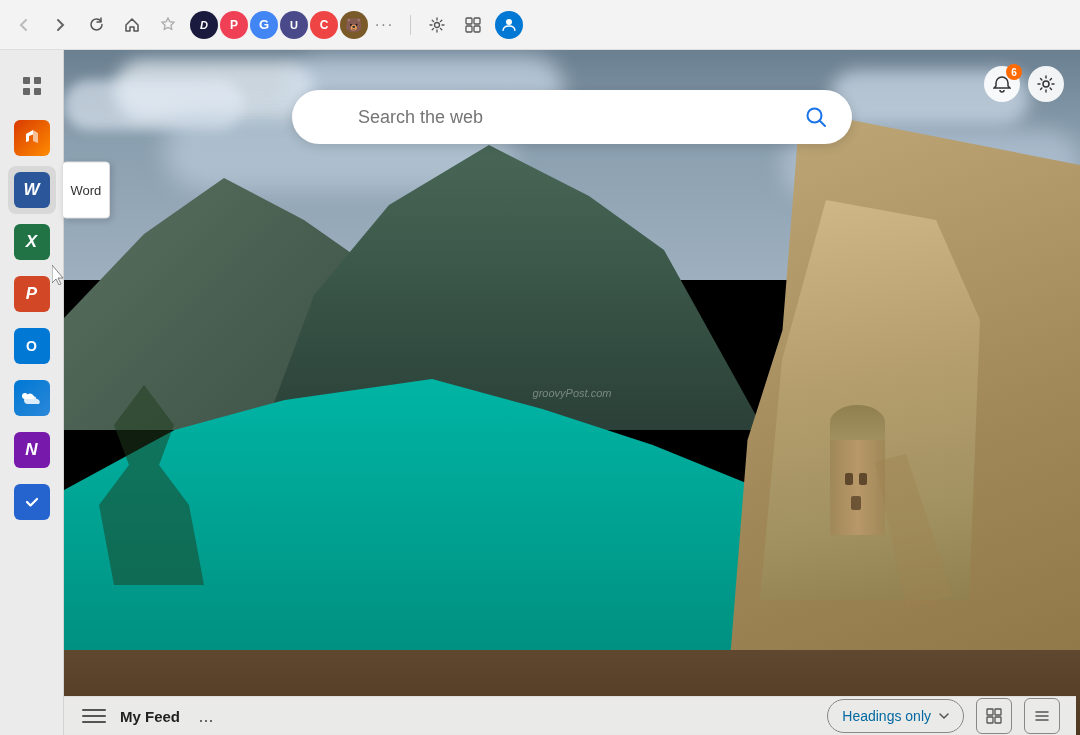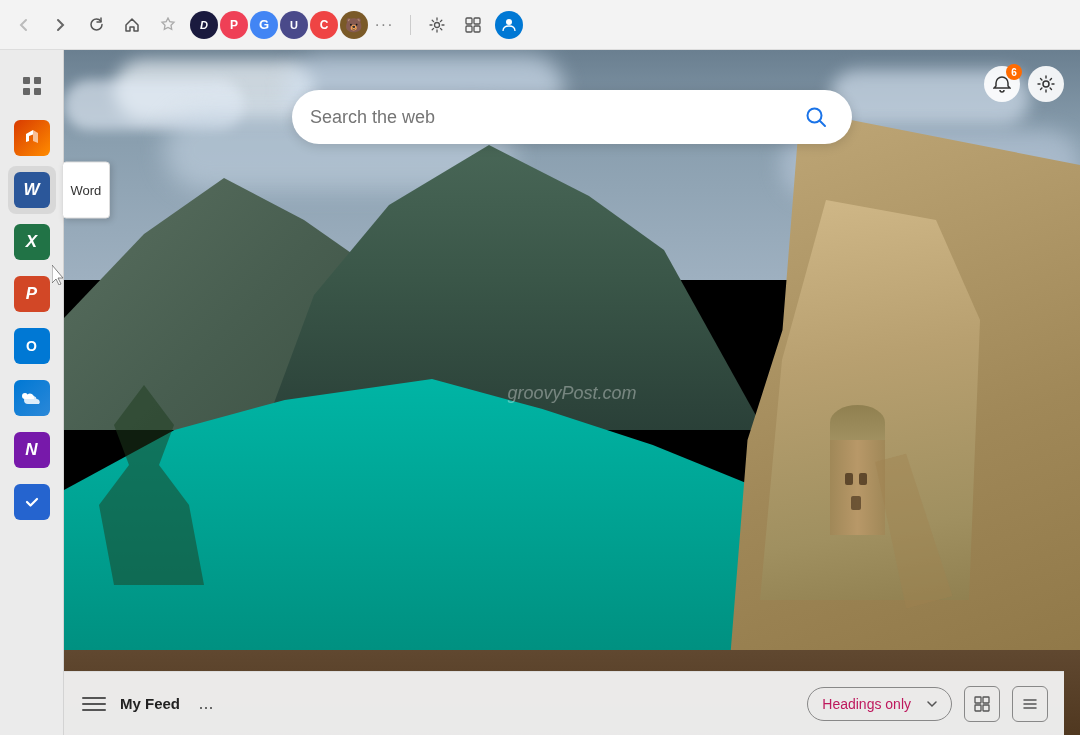--- a/index.html
+++ b/index.html
@@ -187,21 +187,21 @@
       overflow: hidden;
     }
 
     
     .watermark {
       position: absolute;
       top: 50%;
       left: 50%;
       transform: translate(-50%, -50%);
       color: rgba(255,255,255,0.35);
-      font-size: 18px;
+      font-size: 11px;
       font-style: italic;
       pointer-events: none;
     }
 
     
     .search-area {
       position: absolute;
       top: 40px;
       left: 50%;
       transform: translateX(-50%);
@@ -219,20 +219,21 @@
       gap: 12px;
       box-shadow: 0 2px 12px rgba(0,0,0,0.15);
     }
     .search-bar input {
       flex: 1;
       border: none;
       outline: none;
       font-size: 18px;
       color: #888;
       background: transparent;
+      margin-left: 48px;
     }
     .search-btn {
       width: 36px; height: 36px;
       border: none;
       background: none;
       cursor: pointer;
       display: flex; align-items: center; justify-content: center;
       color: #1a73e8;
       font-size: 20px;
     }
@@ -276,22 +277,22 @@
       border-radius: 50%;
       display: flex; align-items: center; justify-content: center;
       font-size: 18px;
       color: #333;
       cursor: pointer;
     }
 
     
     .bottom-bar {
       position: absolute;
-      bottom: 0; left: 0; right: 16px;
-      height: 64px;
+      bottom: 0; left: 0; right: 4px;
+      height: 39px;
       background: rgba(240,240,240,0.97);
       display: flex;
       align-items: center;
       padding: 0 16px;
       gap: 12px;
       border-top: 1px solid #ddd;
       z-index: 10;
     }
     .hamburger-btn {
       width: 28px; height: 28px;
@@ -337,24 +338,24 @@
     }
 
     .spacer { flex: 1; }
 
     .headings-dropdown {
       height: 34px;
       border: 1.5px solid #888;
       background: transparent;
       border-radius: 20px;
       padding: 0 14px;
-      display: flex; align-items: center; gap: 16px;
+      display: flex; align-items: center; gap: 8px;
       cursor: pointer;
       font-size: 14px;
-      color: #be185d;
+      color: #0369a1;
     }
     .chevron-down { font-size: 12px; color: #555; }
 
     .view-grid-btn {
       width: 36px; height: 36px;
       border: 1.5px solid #888;
       border-radius: 6px;
       background: transparent;
       display: flex; align-items: center; justify-content: center;
       cursor: pointer;

